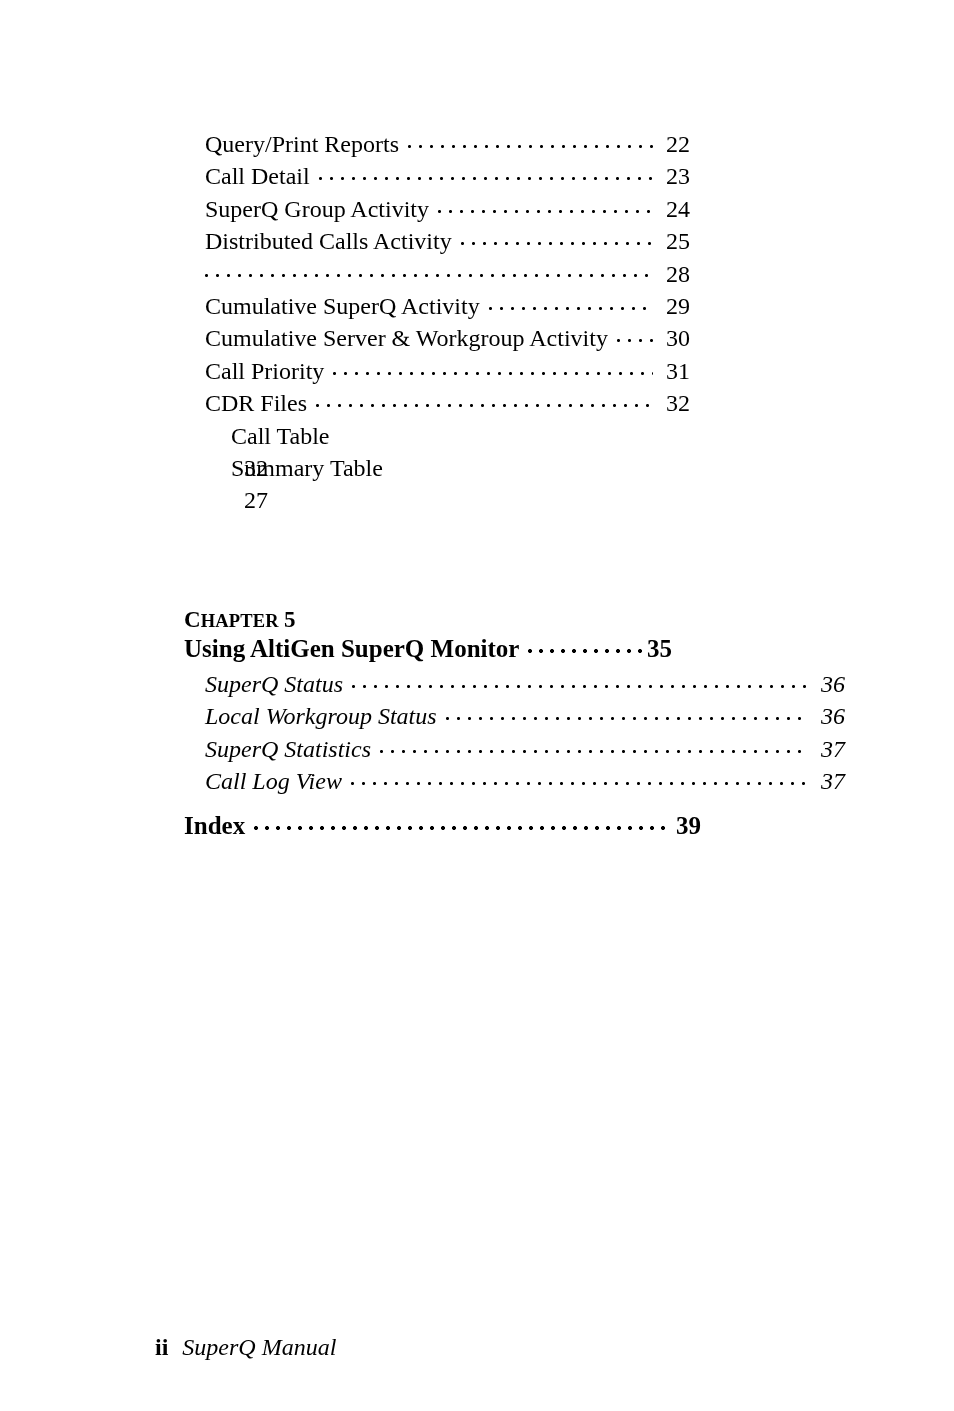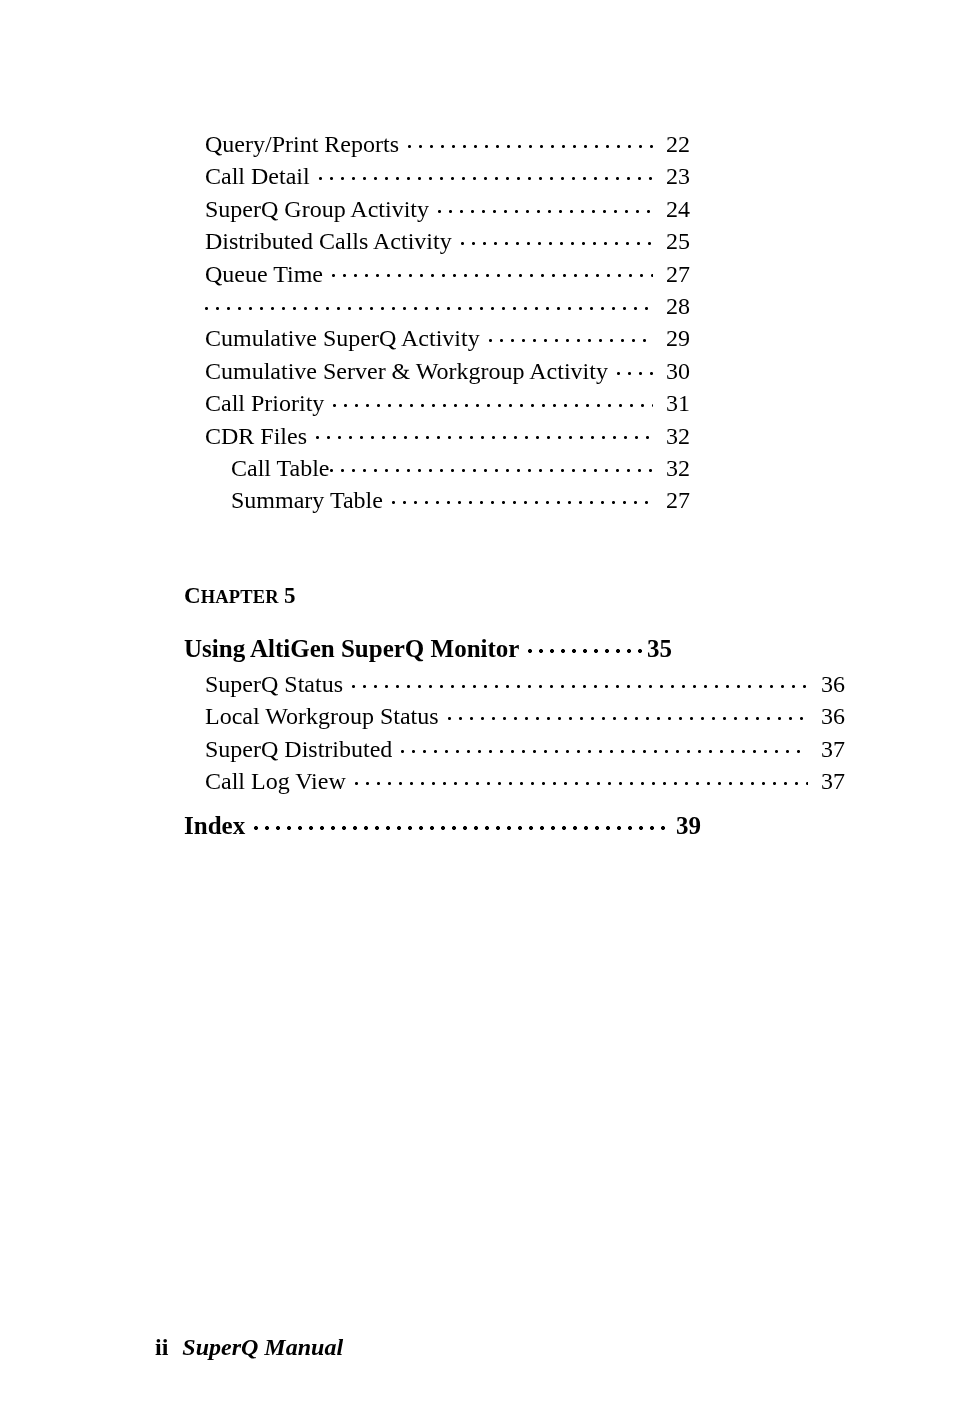--- a/index.html
+++ b/index.html
@@ -73,20 +73,21 @@
     padding-left: 205px;
     padding-right: 109px;
   }
   .level-1 .label { padding-right: 9px; }
   .level-1 .pageno { padding-left: 9px; min-width: 28px; }
 
   
   .level-2 {
     padding-left: 231px;
     padding-right: 109px;
+    flex-direction: column;
   }
   .level-2 .label { padding-right: 9px; }
   .level-2 .pageno { padding-left: 9px; min-width: 28px; }
   .level-2.tight .label { padding-right: 0px; }
 
   
   .level-head {
     padding-left: 184px;
     padding-right: 107px;
     font-weight: bold;
@@ -132,21 +133,21 @@
     font-size: 24px;
     line-height: 26px;
     white-space: nowrap;
   }
   .footer .folio {
     font-weight: bold;
     padding-right: 14px;
   }
   .footer .manual-title {
     font-style: italic;
-    font-weight: bold;
+    font-weight: normal;
   }
 </style>
 </head>
 <body>
 
 <div class="page">
 
   <div class="toc" id="toc-top">
       <div class="toc-entry level-1">
         <span class="label">Query/Print Reports</span>
@@ -162,25 +163,20 @@
         <span class="label">SuperQ Group Activity</span>
         <span class="leader"></span>
         <span class="pageno">24</span>
       </div>
       <div class="toc-entry level-1">
         <span class="label">Distributed Calls Activity</span>
         <span class="leader"></span>
         <span class="pageno">25</span>
       </div>
       <div class="toc-entry level-1">
-        <span class="label">Queue Time</span>
-        <span class="leader"></span>
-        <span class="pageno">27</span>
-      </div>
-      <div class="toc-entry level-1">
         <span class="leader"></span>
         <span class="pageno">28</span>
       </div>
       <div class="toc-entry level-1">
         <span class="label">Cumulative SuperQ Activity</span>
         <span class="leader"></span>
         <span class="pageno">29</span>
       </div>
       <div class="toc-entry level-1">
         <span class="label">Cumulative Server &amp; Workgroup Activity</span>
@@ -202,45 +198,45 @@
         <span class="leader"></span>
         <span class="pageno">32</span>
       </div>
       <div class="toc-entry level-2">
         <span class="label">Summary Table</span>
         <span class="leader"></span>
         <span class="pageno">27</span>
       </div>
     </div>
 
-  <div class="chapter-label" id="chapter-label" style="top: 584px; text-align: center;">
+  <div class="chapter-label" id="chapter-label" style="top: 608px; text-align: center;">
     <span class="cap-first">C</span><span class="smallcaps">HAPTER</span><span class="chapter-num">5</span>
   </div>
 
   <div style="position:absolute; left:0; top:632px; width:779px;">
     <div class="toc-entry level-head">
       <span class="label">Using AltiGen SuperQ Monitor</span>
       <span class="leader"></span>
       <span class="pageno">35</span>
     </div>
   </div>
 
-  <div style="position:absolute; left:0; top:668px; width:954px;" id="toc-chapter">
+  <div style="position:absolute; left:0; top:668px; width:954px;font-style:italic;" id="toc-chapter">
       <div class="toc-entry level-1">
         <span class="label">SuperQ Status</span>
         <span class="leader"></span>
         <span class="pageno">36</span>
       </div>
       <div class="toc-entry level-1">
         <span class="label">Local Workgroup Status</span>
         <span class="leader"></span>
         <span class="pageno">36</span>
       </div>
       <div class="toc-entry level-1">
-        <span class="label">SuperQ Distributed</span>
+        <span class="label">SuperQ Statistics</span>
         <span class="leader"></span>
         <span class="pageno">37</span>
       </div>
       <div class="toc-entry level-1">
         <span class="label">Call Log View</span>
         <span class="leader"></span>
         <span class="pageno">37</span>
       </div>
     </div>
 

